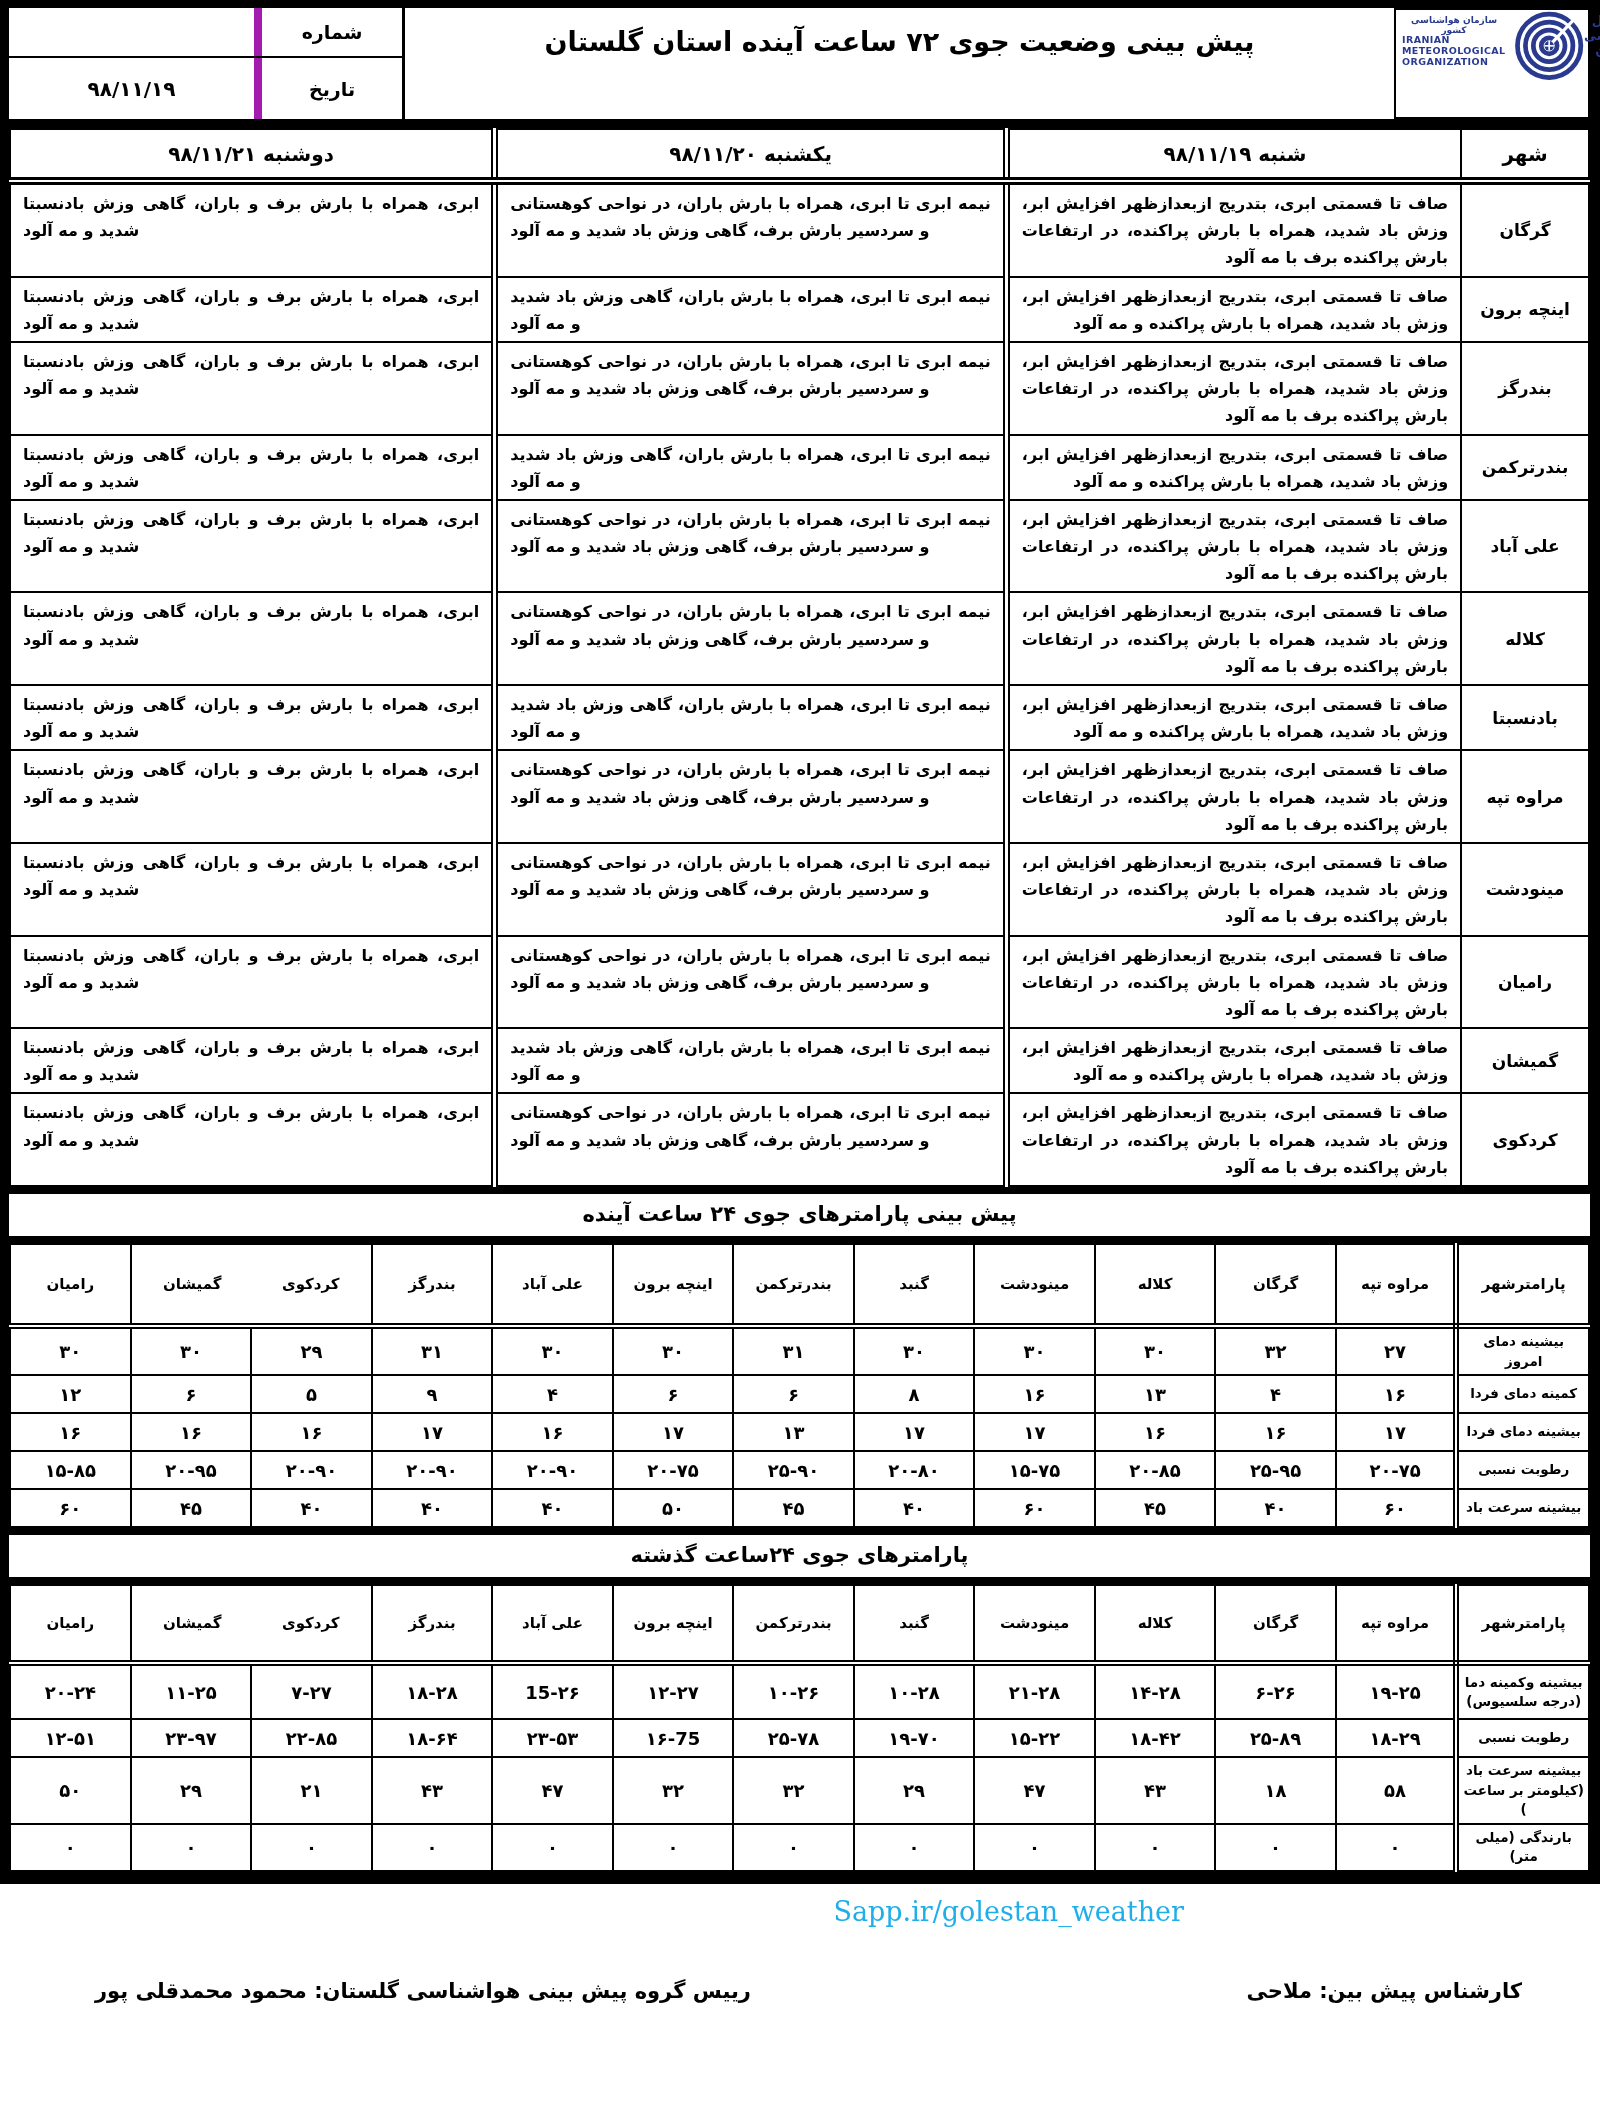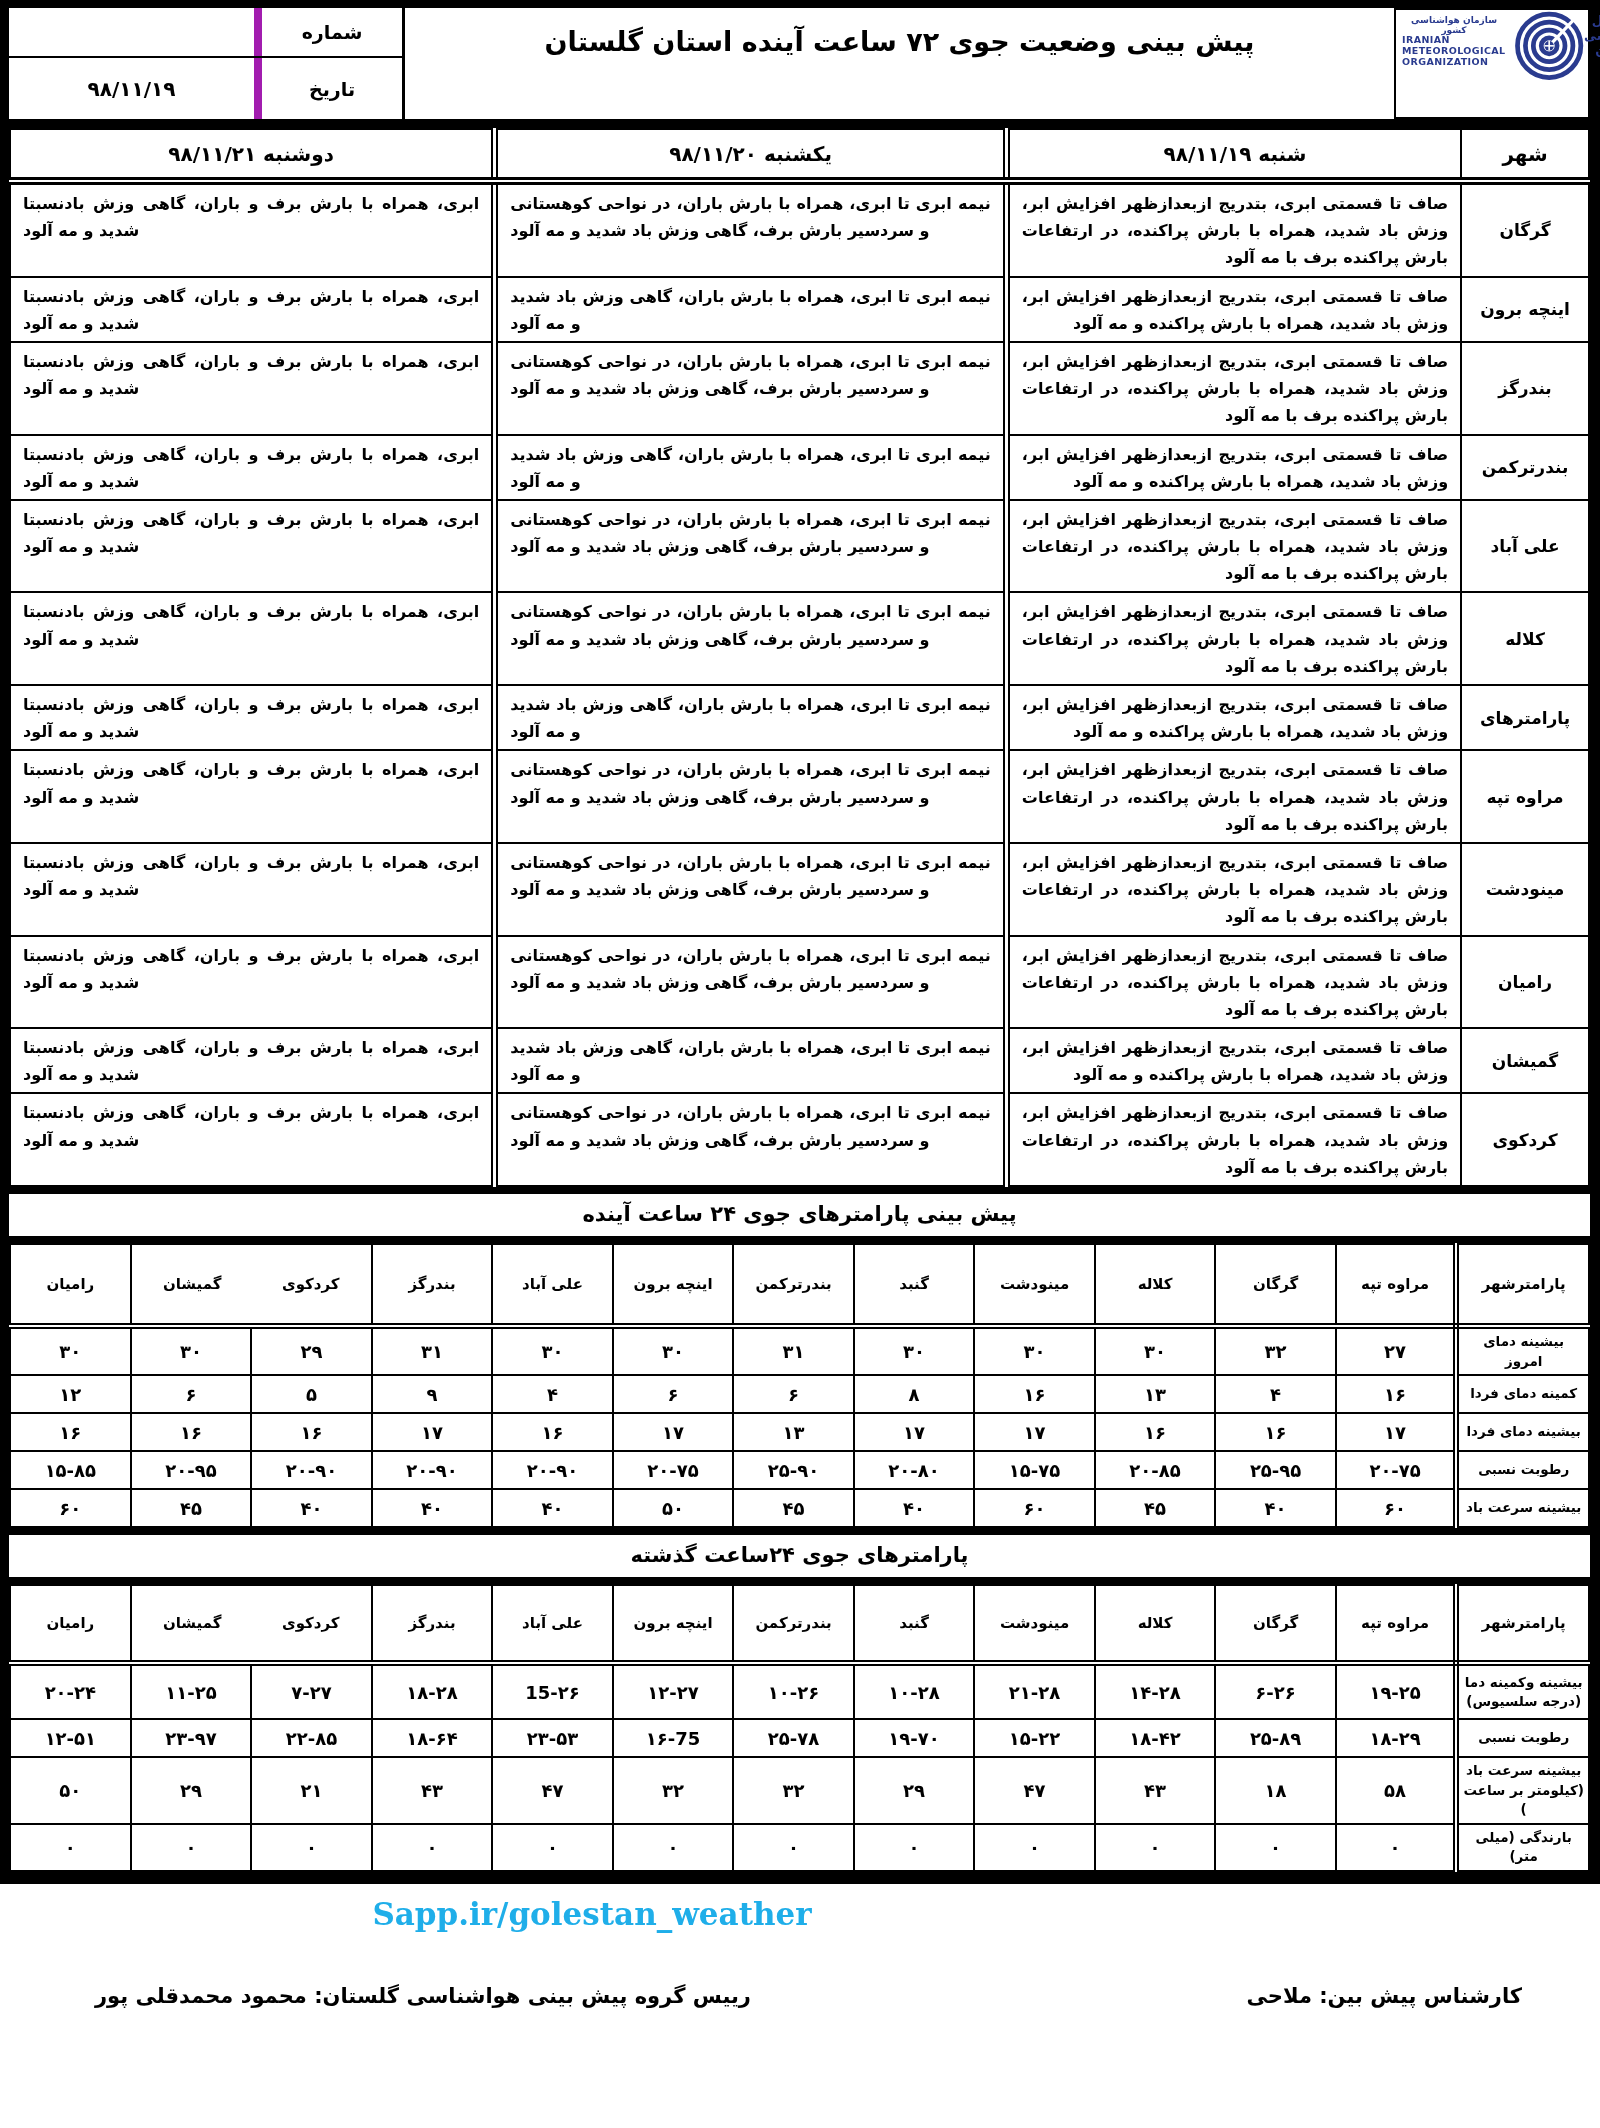--- a/index.html
+++ b/index.html
@@ -55,22 +55,22 @@
                           border-bottom:6px double #000; padding:0 1px; }
   table.params .label-col { border-left:6px double #000; }
   table.params td.label-col { font-size:13.5px; font-weight:bold; text-align:center; padding:3px 3px; line-height:1.45; }
   table.params td.num { direction:ltr; text-align:center; font-weight:bold; font-size:18px; height:38px; }
   table.params tr.has-unit td.num { height:56px; }
   .merged-pair { display:flex; justify-content:space-around; align-items:center; }
   table.params#past thead th { height:78px; }
 
   
   .link-line { width:74%; margin:12px auto 0 0; margin-right:auto; margin-left:0;
-               direction:ltr; text-align:center; font-family:"DejaVu Serif", serif;
-               font-weight:bold; font-size:31px; color:var(--link); }
+               direction:ltr; text-align:right; font-family:"DejaVu Serif", serif;
+               font-weight:normal; font-size:27px; color:var(--link); }
   .sign-line { display:flex; justify-content:space-between; margin-top:52px;
                padding-left:95px; padding-right:78px; font-size:21px; font-weight:bold; }
 </style>
 </head>
 <body>
 
 <div class="frame">
 
   <div class="header-band">
     <div class="logo-box">
@@ -161,21 +161,21 @@
           <td class="fc sun">نیمه ابری تا ابری، همراه با بارش باران، در نواحی کوهستانی و سردسیر بارش برف، گاهی وزش باد شدید و مه آلود</td>
           <td class="fc mon">ابری، همراه با بارش برف و باران، گاهی وزش بادنسبتا شدید و مه آلود</td>
         </tr>
         <tr style="height: 90px;">
           <td class="city">کلاله</td>
           <td class="fc sat">صاف تا قسمتی ابری، بتدریج ازبعدازظهر افزایش ابر، وزش باد شدید، همراه با بارش پراکنده، در ارتفاعات بارش پراکنده برف با مه آلود</td>
           <td class="fc sun">نیمه ابری تا ابری، همراه با بارش باران، در نواحی کوهستانی و سردسیر بارش برف، گاهی وزش باد شدید و مه آلود</td>
           <td class="fc mon">ابری، همراه با بارش برف و باران، گاهی وزش بادنسبتا شدید و مه آلود</td>
         </tr>
         <tr style="height: 62px;">
-          <td class="city">پارامترهای</td>
+          <td class="city">بادنسبتا</td>
           <td class="fc sat">صاف تا قسمتی ابری، بتدریج ازبعدازظهر افزایش ابر، وزش باد شدید، همراه با بارش پراکنده و مه آلود</td>
           <td class="fc sun">نیمه ابری تا ابری، همراه با بارش باران، گاهی وزش باد شدید و مه آلود</td>
           <td class="fc mon">ابری، همراه با بارش برف و باران، گاهی وزش بادنسبتا شدید و مه آلود</td>
         </tr>
         <tr style="height: 90px;">
           <td class="city">مراوه تپه</td>
           <td class="fc sat">صاف تا قسمتی ابری، بتدریج ازبعدازظهر افزایش ابر، وزش باد شدید، همراه با بارش پراکنده، در ارتفاعات بارش پراکنده برف با مه آلود</td>
           <td class="fc sun">نیمه ابری تا ابری، همراه با بارش باران، در نواحی کوهستانی و سردسیر بارش برف، گاهی وزش باد شدید و مه آلود</td>
           <td class="fc mon">ابری، همراه با بارش برف و باران، گاهی وزش بادنسبتا شدید و مه آلود</td>
         </tr>

